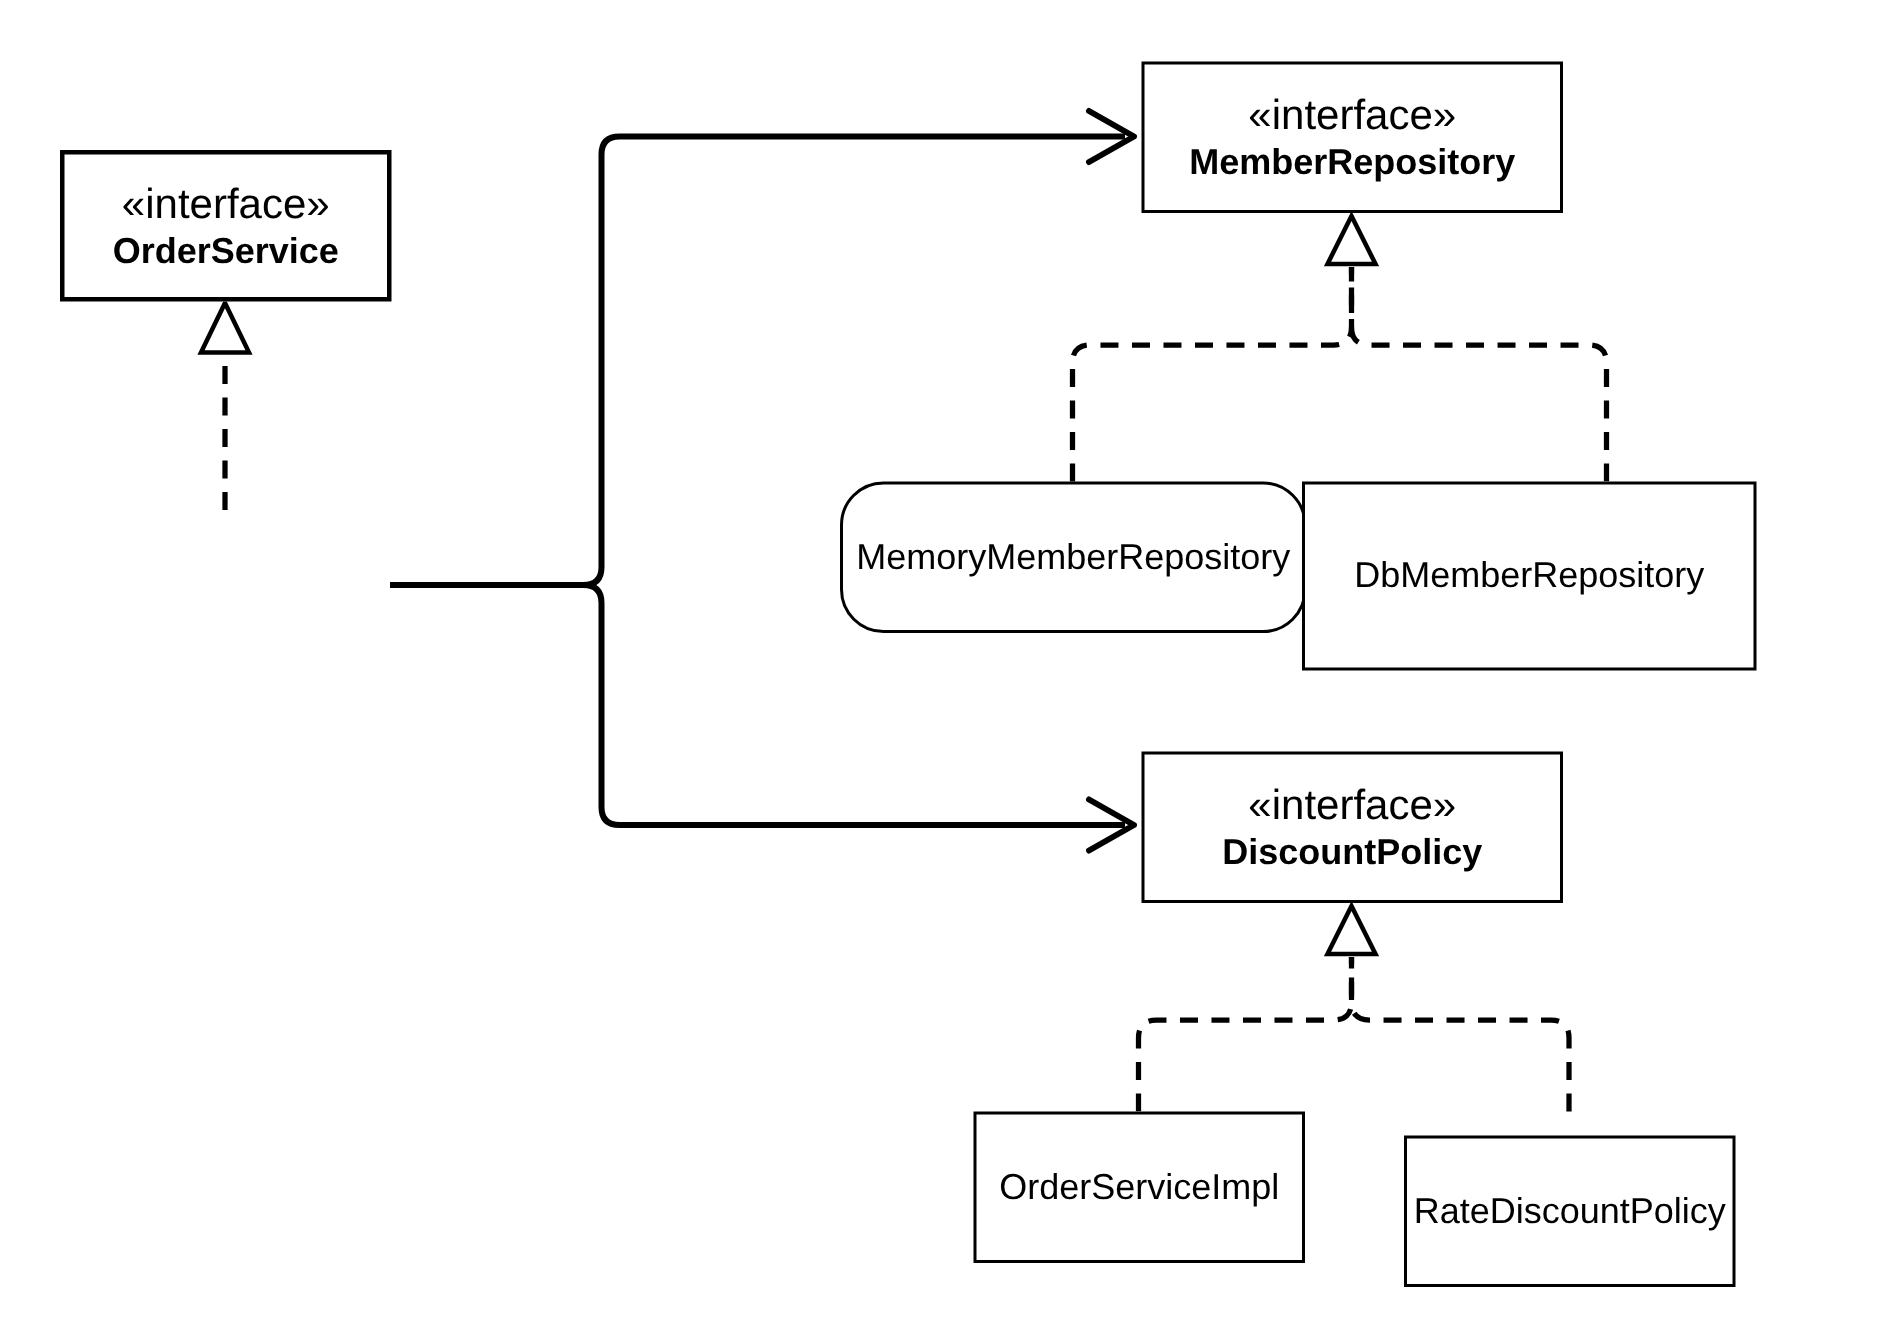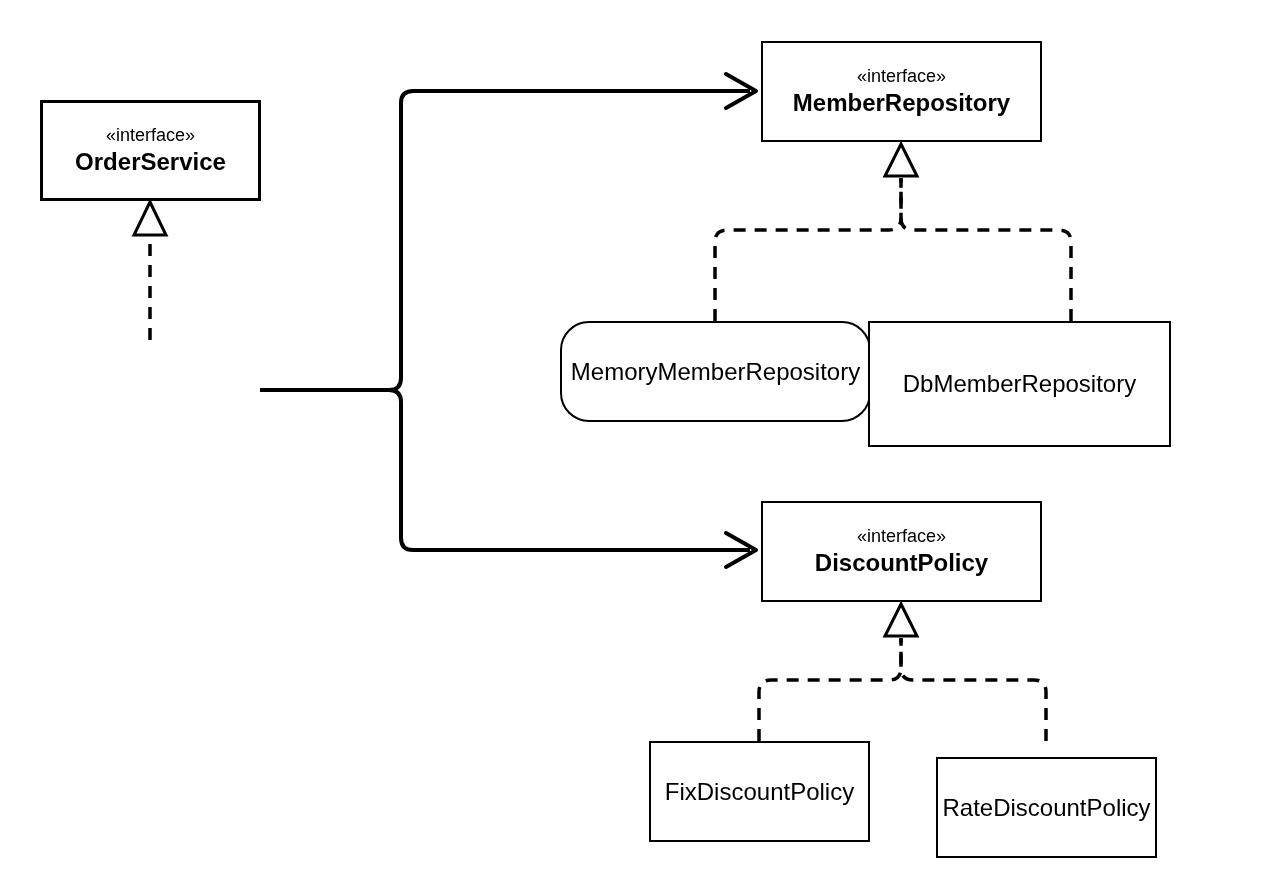--- a/index.html
+++ b/index.html
@@ -24,21 +24,21 @@
     border: 2px solid #000000;
     display: flex;
     flex-direction: column;
     align-items: center;
     justify-content: center;
     text-align: center;
     line-height: 1.25;
   }
   .uml-box.thick { border-width: 3px; }
   .stereotype {
-    font-size: 18px;
+    font-size: 28px;
     font-weight: normal;
   }
   .class-name {
     font-size: 24px;
     font-weight: normal;
   }
   .class-name.bold { font-weight: bold; }
 
   
   #order-service            { left: 40px;  top: 100px; width: 221px; height: 101px; }
@@ -95,20 +95,20 @@
   <div id="db-member-repository" class="uml-box">
     <span class="class-name">DbMemberRepository</span>
   </div>
 
   <div id="discount-policy" class="uml-box">
     <span class="stereotype">«interface»</span>
     <span class="class-name bold">DiscountPolicy</span>
   </div>
 
   <div id="fix-discount-policy" class="uml-box">
-    <span class="class-name">FixDiscountPolicy</span>
+    <span class="class-name">OrderServiceImpl</span>
   </div>
 
   <div id="rate-discount-policy" class="uml-box">
     <span class="class-name">RateDiscountPolicy</span>
   </div>
 
 </div>
 
 </body></html>

